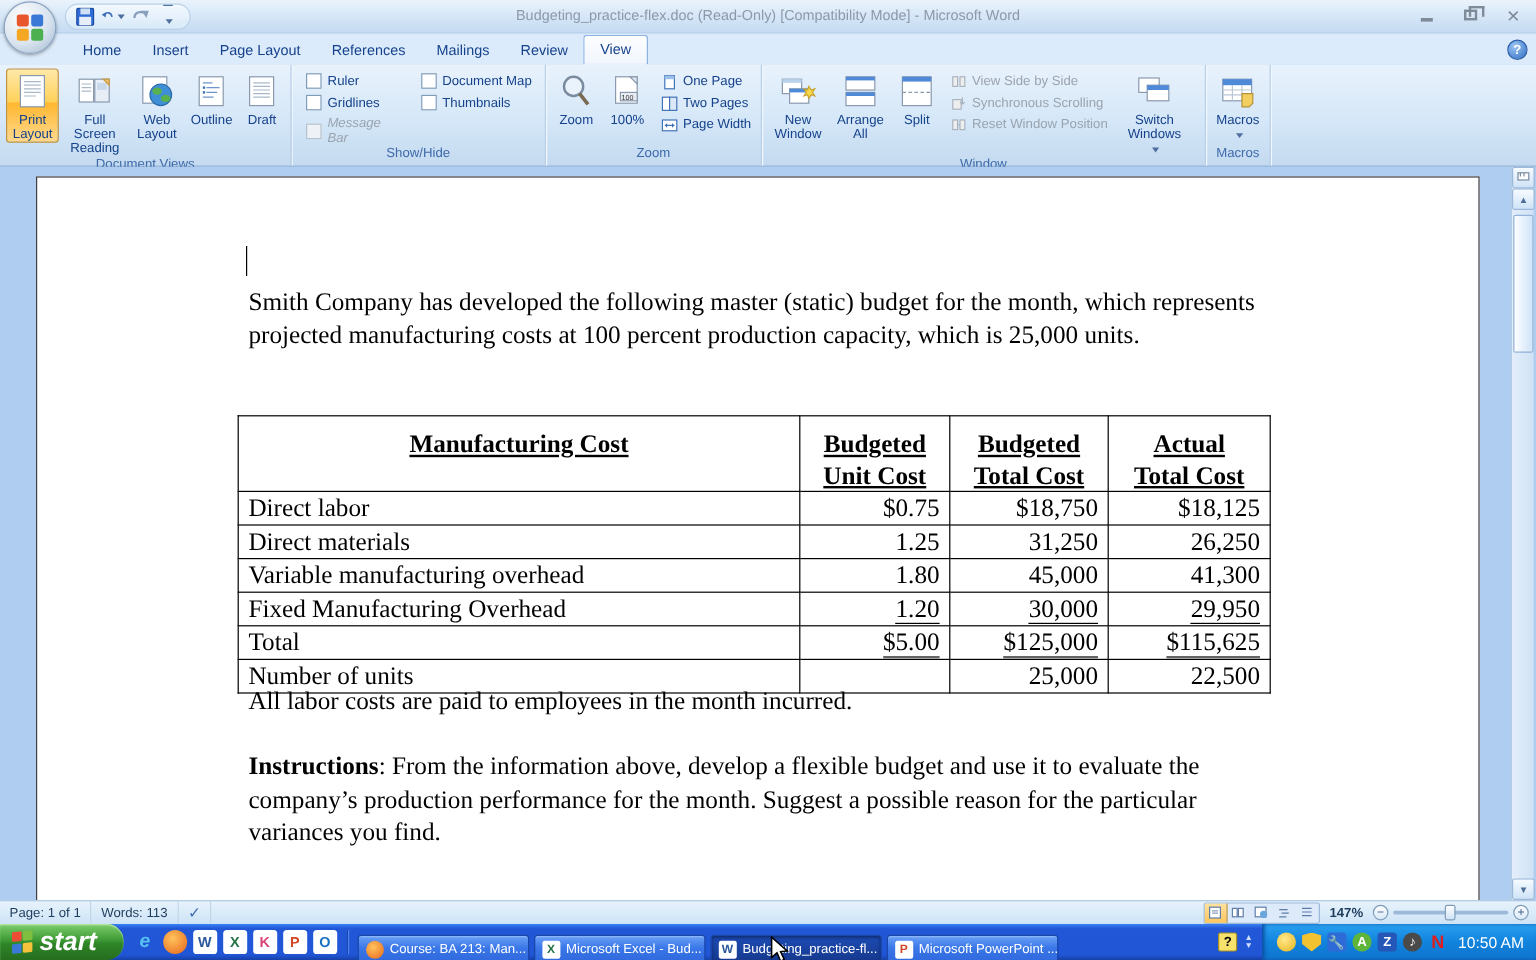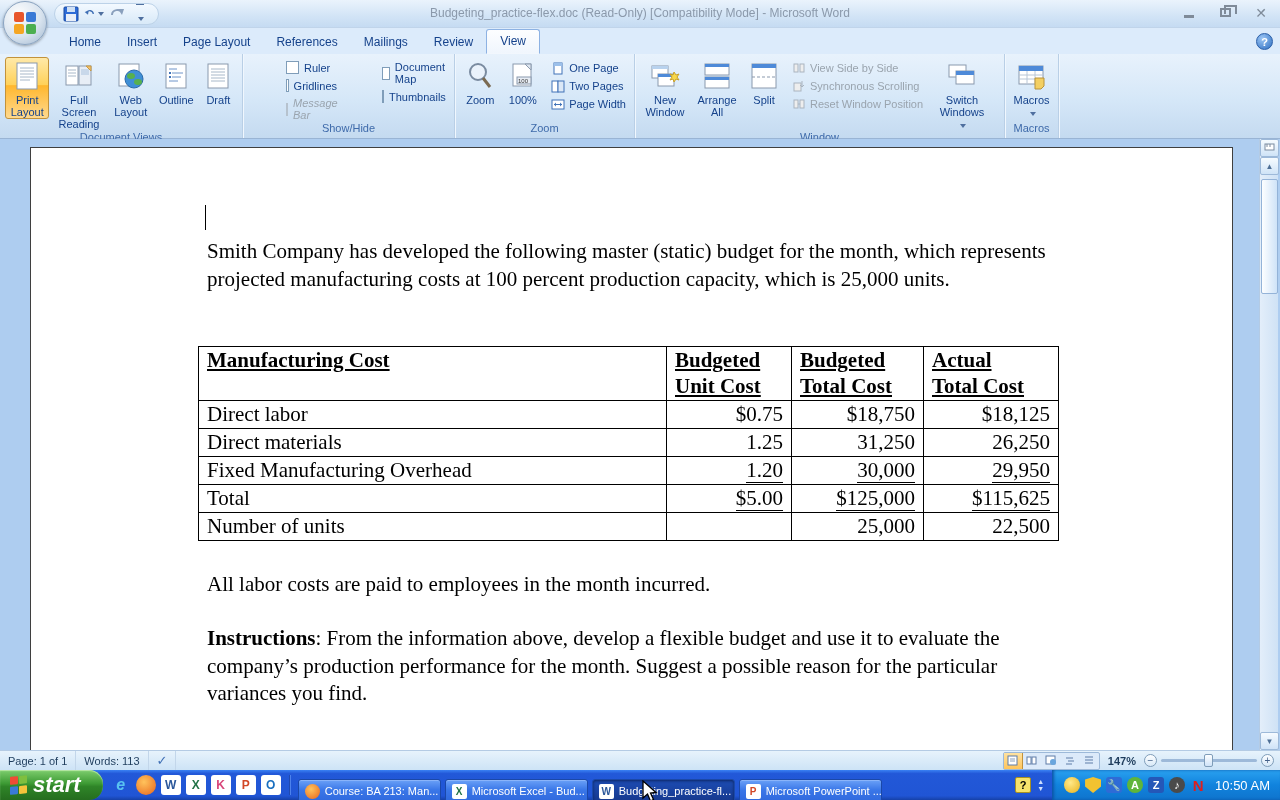--- a/index.html
+++ b/index.html
@@ -40,39 +40,39 @@
   .rgroup-body { flex:1; display:flex; align-items:flex-start; padding:3px 4px 0; }
   .rgroup-label { height:16px; text-align:center; font-size:11px; color:#3e6aaa; padding-bottom:2px; }
   .bigbtn { width:50px; margin:0 1px; padding-top:2px; display:flex; flex-direction:column; align-items:center;
     border-radius:3px; border:1px solid transparent; }
   .bigbtn .blabel { font-size:11px; color:#15428b; line-height:12px; text-align:center; margin-top:2px; }
   .bigbtn.active { background:linear-gradient(#ffe9a8,#ffd159 45%,#ffb72e 46%,#ffd98e); border:1px solid #c2923b; }
   .bigbtn.wide { width:56px; }
   .ico32 { width:34px; height:32px; display:flex; align-items:center; justify-content:center; }
   .dd { width:0; height:0; border-left:3px solid transparent; border-right:3px solid transparent; border-top:4px solid #4f6f9f; display:inline-block; margin-left:2px; }
   .chk-col { display:flex; flex-direction:column; gap:5px; padding:4px 6px 0 8px; }
-  .chk-item { display:flex; align-items:center; gap:5px; font-size:11px; color:#15428b;margin-left:31px; }
+  .chk-item { display:flex; align-items:center; gap:5px; font-size:11px; color:#15428b; }
   .chk-box { width:13px; height:13px; background:#fff; border:1px solid #7f9db9; }
   .chk-item.disabled { color:#9aa4ae;font-style:italic; }
   .chk-item.disabled .chk-box { background:#eef2f6; border-color:#b6c2ce; }
   .small-col { display:flex; flex-direction:column; gap:4px; padding:4px 4px 0 6px; }
   .small-item { display:flex; align-items:center; gap:4px; font-size:11px; color:#15428b; white-space:nowrap; }
   .small-item.disabled { color:#9aa4ae; }
   .ico14 { width:15px; height:14px; display:flex; align-items:center; justify-content:center; }
 
   
   .docarea { position:absolute; left:0; top:139px; width:1280px; height:611px; background:#aecdf0; overflow:hidden; }
   .page { position:absolute; left:30px; top:8px; width:1203px; height:610px; background:#fff;
     border:1px solid #3f3f3f; }
   .caret { position:absolute; left:174px; top:57px; width:1px; height:25px; background:#000; }
   .doc-title { position:absolute; left:176px; top:56px; font-family:"Liberation Serif",serif; font-size:24px; font-weight:bold; color:#000; }
   .doc-intro { position:absolute; left:176px; top:90px; width:852px; font-family:"Liberation Serif",serif; font-size:21px; line-height:27.5px; color:#000; }
   .doc-table { position:absolute; left:167px; top:198px; border-collapse:collapse; font-family:"Liberation Serif",serif; font-size:21px; color:#000; }
   .doc-table td { border:1px solid #000; padding:0 8px; height:28px; }
-  .doc-table .hrow td { vertical-align:top; padding-top:0; height:54px; }
+  .doc-table .hrow td { vertical-align:top; padding-top:10px; height:54px;text-align:center; }
   .hd { font-weight:bold; text-decoration:underline; line-height:26px; }
   .num { text-align:right; }
   .c1 { width:468px; } .c2 { width:125px; } .c3 { width:132px; } .c4 { width:135px; }
   .u span { border-bottom:1px solid #000; }
   .du span { border-bottom:3px double #000; }
   .doc-note { position:absolute; left:176px; top:424px; font-family:"Liberation Serif",serif; font-size:21px; color:#000; }
   .doc-instr { position:absolute; left:176px; top:477px; width:858px; font-family:"Liberation Serif",serif; font-size:21px; line-height:27.5px; color:#000; }
   .doc-instr b { font-weight:bold; }
 
   
@@ -477,20 +477,26 @@
           <td class="num">$18,750</td>
           <td class="num">$18,125</td>
         </tr>
         <tr>
           <td>Direct materials</td>
           <td class="num">1.25</td>
           <td class="num">31,250</td>
           <td class="num">26,250</td>
         </tr>
         <tr>
+          <td>Variable manufacturing overhead</td>
+          <td class="num">1.80</td>
+          <td class="num">45,000</td>
+          <td class="num">41,300</td>
+        </tr>
+        <tr>
           <td>Fixed Manufacturing Overhead</td>
           <td class="num u"><span>1.20</span></td>
           <td class="num u"><span>30,000</span></td>
           <td class="num u"><span>29,950</span></td>
         </tr>
         <tr>
           <td>Total</td>
           <td class="num du"><span>$5.00</span></td>
           <td class="num du"><span>$125,000</span></td>
           <td class="num du"><span>$115,625</span></td>

